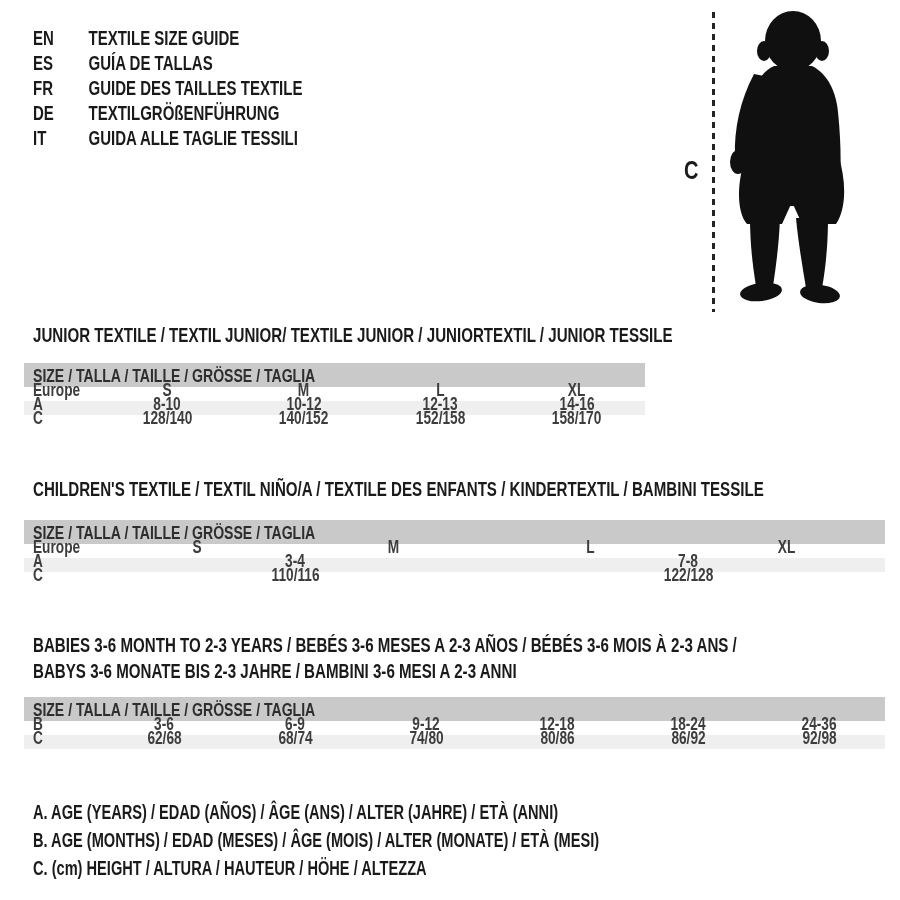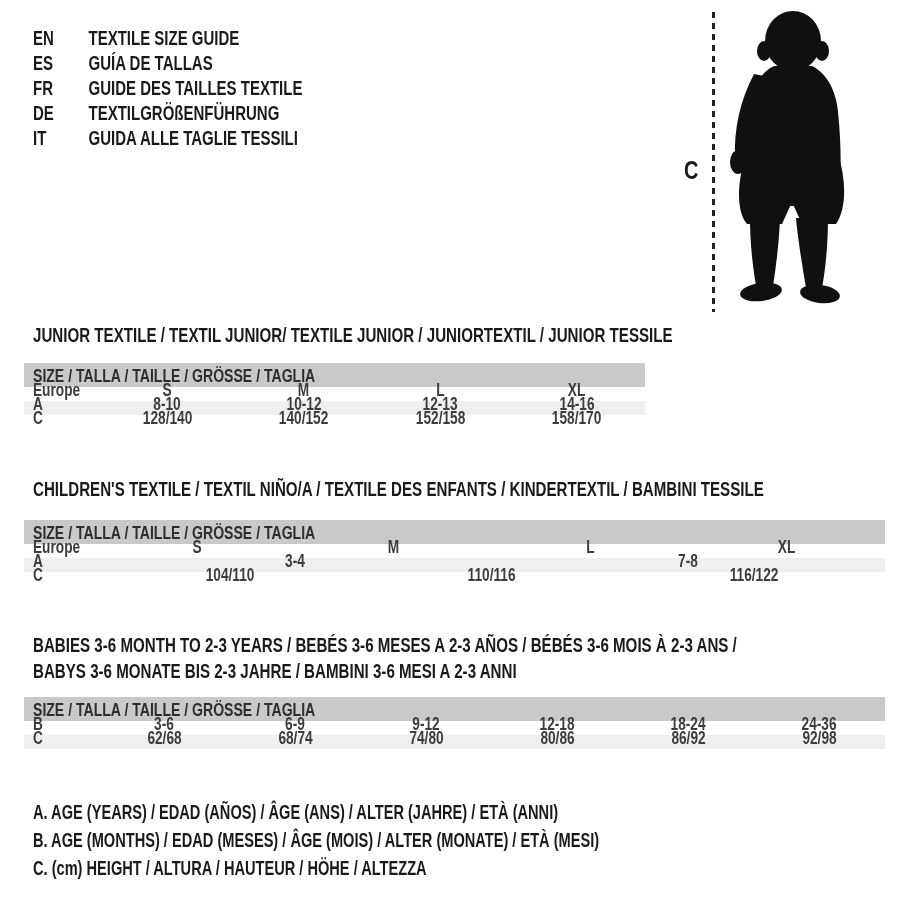--- a/index.html
+++ b/index.html
@@ -139,23 +139,22 @@
     <span class="cv"><span>L</span></span>
     <span class="cv"><span>XL</span></span>
   </div>
   <div class="row stripe">
     <span class="cl"><span>A</span></span>
     <span class="cv"><span>3-4</span></span>
     <span class="cv"><span>7-8</span></span>
   </div>
   <div class="row">
     <span class="cl"><span>C</span></span>
-    <span class="cv"><span>104/110</span></span>
     <span class="cv"><span>110/116</span></span>
-    <span class="cv"><span>116/122</span></span>
+    <span class="cv"><span>122/128</span></span>
   </div>
 </div>
 
 <div class="sec-title" id="t3-title">
   <div>BABIES 3-6 MONTH TO 2-3 YEARS / BEBÉS 3-6 MESES A 2-3 AÑOS / BÉBÉS 3-6 MOIS À 2-3 ANS /</div>
   <div>BABYS 3-6 MONATE BIS 2-3 JAHRE / BAMBINI 3-6 MESI A 2-3 ANNI</div>
 </div>
 <div class="tbl" id="t3">
   <div class="tbl-header">
     <span>SIZE / TALLA / TAILLE / GRÖSSE / TAGLIA</span>

